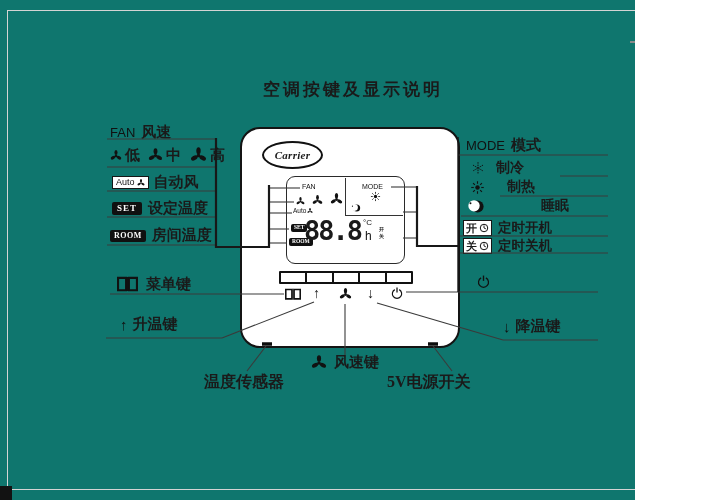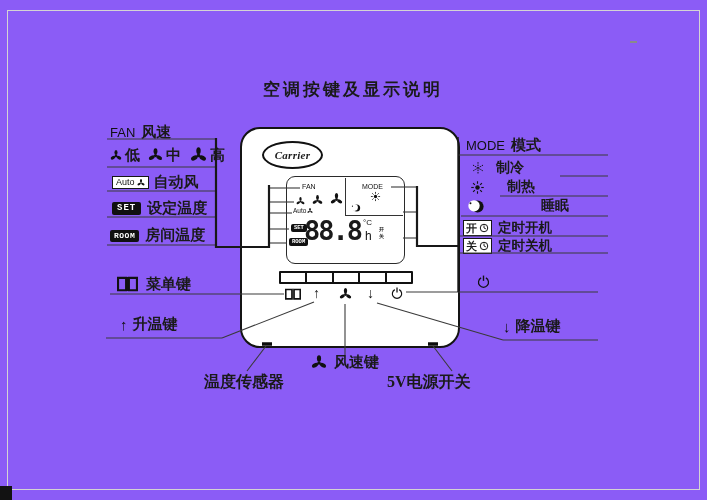--- a/index.html
+++ b/index.html
@@ -1,22 +1,22 @@
 <!DOCTYPE html>
 <html><head>
 <meta charset="utf-8">
 <style>
   html,body{margin:0;padding:0;background:#fff;}
-  #page{position:relative;width:707px;height:500px;background:#8b5cf6;
+  #page{position:relative;width:635px;height:500px;background:#0f766e;
         font-family:"Liberation Serif",serif;color:#1a1a1a;overflow:hidden;}
   .abs{position:absolute;}
   .row{display:flex;align-items:center;}
   .cn{font-weight:700;color:#1a1a1a;white-space:nowrap;}
   .en{font-family:"Liberation Sans",sans-serif;font-weight:400;color:#111;white-space:nowrap;}
-  .badge-dark{background:#101010;color:#fff;font-family:Liberation Mono, monospace;
+  .badge-dark{background:#101010;color:#fff;font-family:Liberation Serif, serif;
               font-weight:700;border-radius:2px;display:inline-flex;align-items:center;
               justify-content:center;line-height:1;}
   .badge-box{border:1.4px solid #161616;display:inline-flex;align-items:center;
              background:#fff;line-height:1;}
   svg.ic{display:block;}
   #frame{left:7px;top:10px;width:691px;height:478px;border:1px solid #d4d4d4;}
   #corner-artifact{left:0;top:486px;width:12px;height:14px;background:#121212;}
   #tr-artifact{left:630px;top:41px;width:7px;height:2px;background:#8a8a8a;}
   #title{left:233px;top:78px;width:240px;text-align:center;font-size:17px;
          font-weight:600;letter-spacing:3px;}

